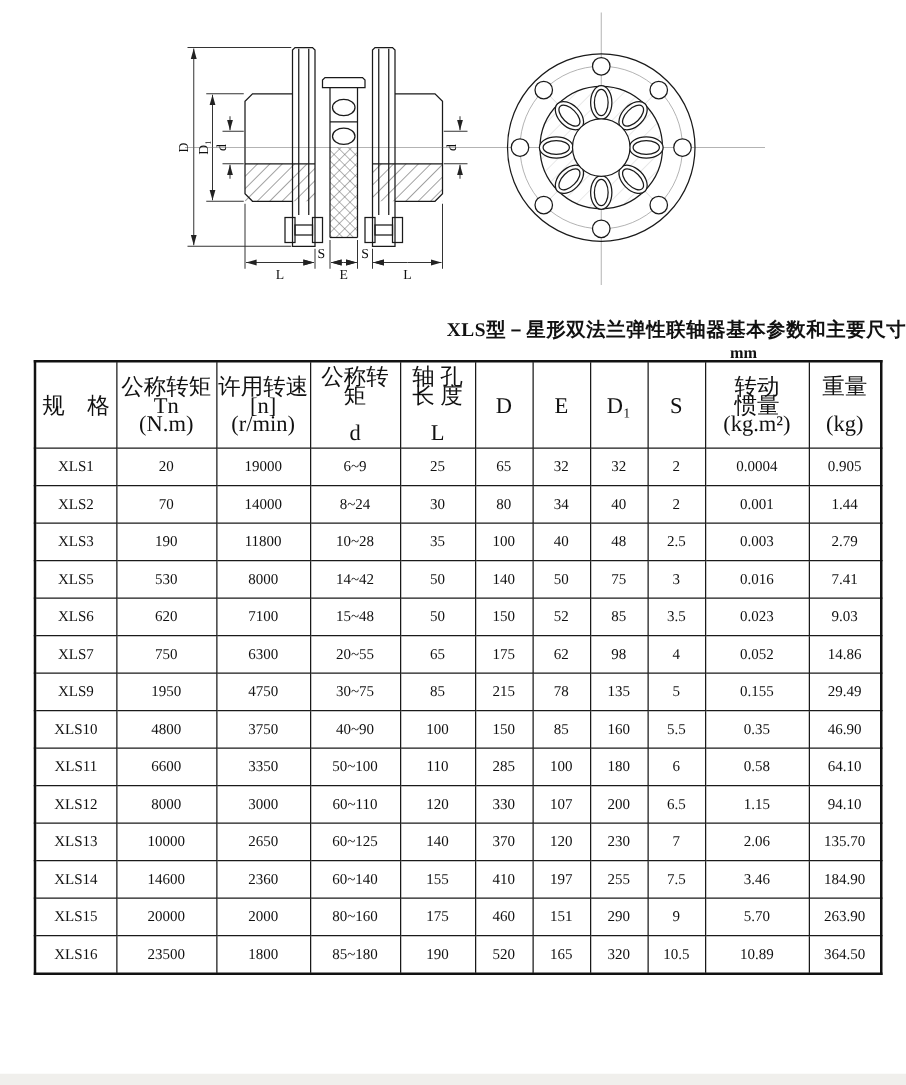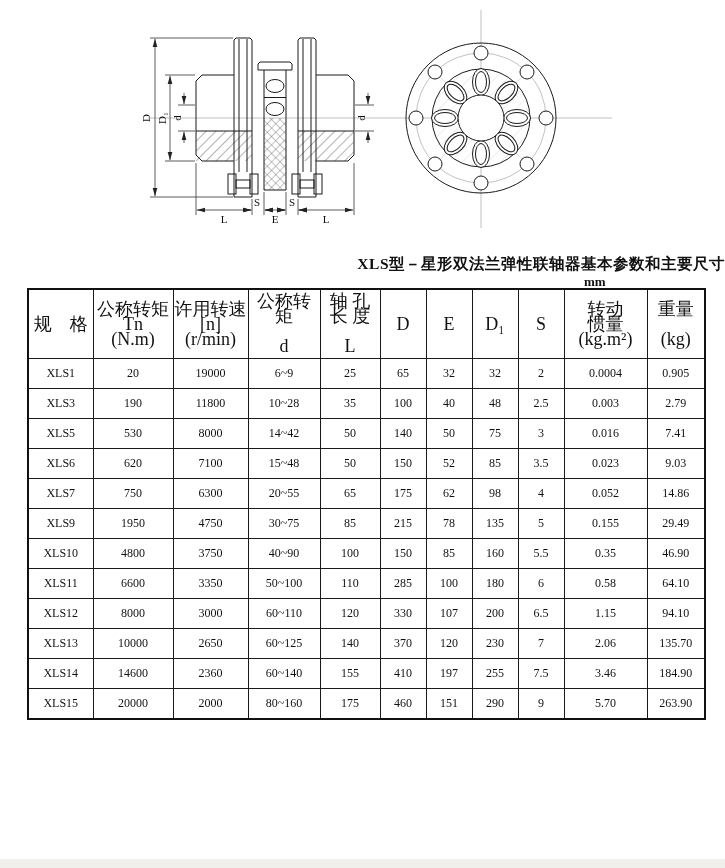--- a/index.html
+++ b/index.html
@@ -268,20 +268,33 @@
         <td>6~9</td>
         <td>25</td>
         <td>65</td>
         <td>32</td>
         <td>32</td>
         <td>2</td>
         <td>0.0004</td>
         <td>0.905</td>
       </tr>
       <tr>
+        <td>XLS2</td>
+        <td>70</td>
+        <td>14000</td>
+        <td>8~24</td>
+        <td>30</td>
+        <td>80</td>
+        <td>34</td>
+        <td>40</td>
+        <td>2</td>
+        <td>0.001</td>
+        <td>1.44</td>
+      </tr>
+      <tr>
         <td>XLS3</td>
         <td>190</td>
         <td>11800</td>
         <td>10~28</td>
         <td>35</td>
         <td>100</td>
         <td>40</td>
         <td>48</td>
         <td>2.5</td>
         <td>0.003</td>
@@ -410,16 +423,29 @@
         <td>2000</td>
         <td>80~160</td>
         <td>175</td>
         <td>460</td>
         <td>151</td>
         <td>290</td>
         <td>9</td>
         <td>5.70</td>
         <td>263.90</td>
       </tr>
+      <tr>
+        <td>XLS16</td>
+        <td>23500</td>
+        <td>1800</td>
+        <td>85~180</td>
+        <td>190</td>
+        <td>520</td>
+        <td>165</td>
+        <td>320</td>
+        <td>10.5</td>
+        <td>10.89</td>
+        <td>364.50</td>
+      </tr>
     </tbody>
 </table>
 
 <div class="bottom-strip"></div>
 
 </body></html>

